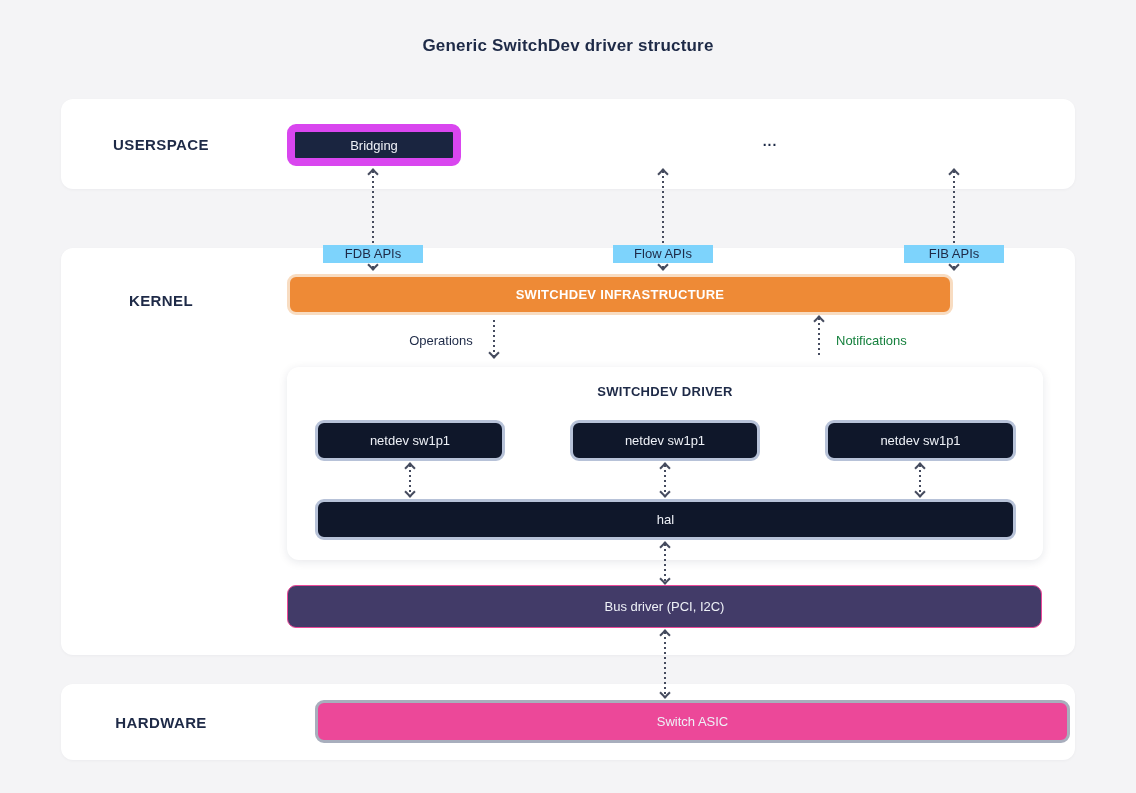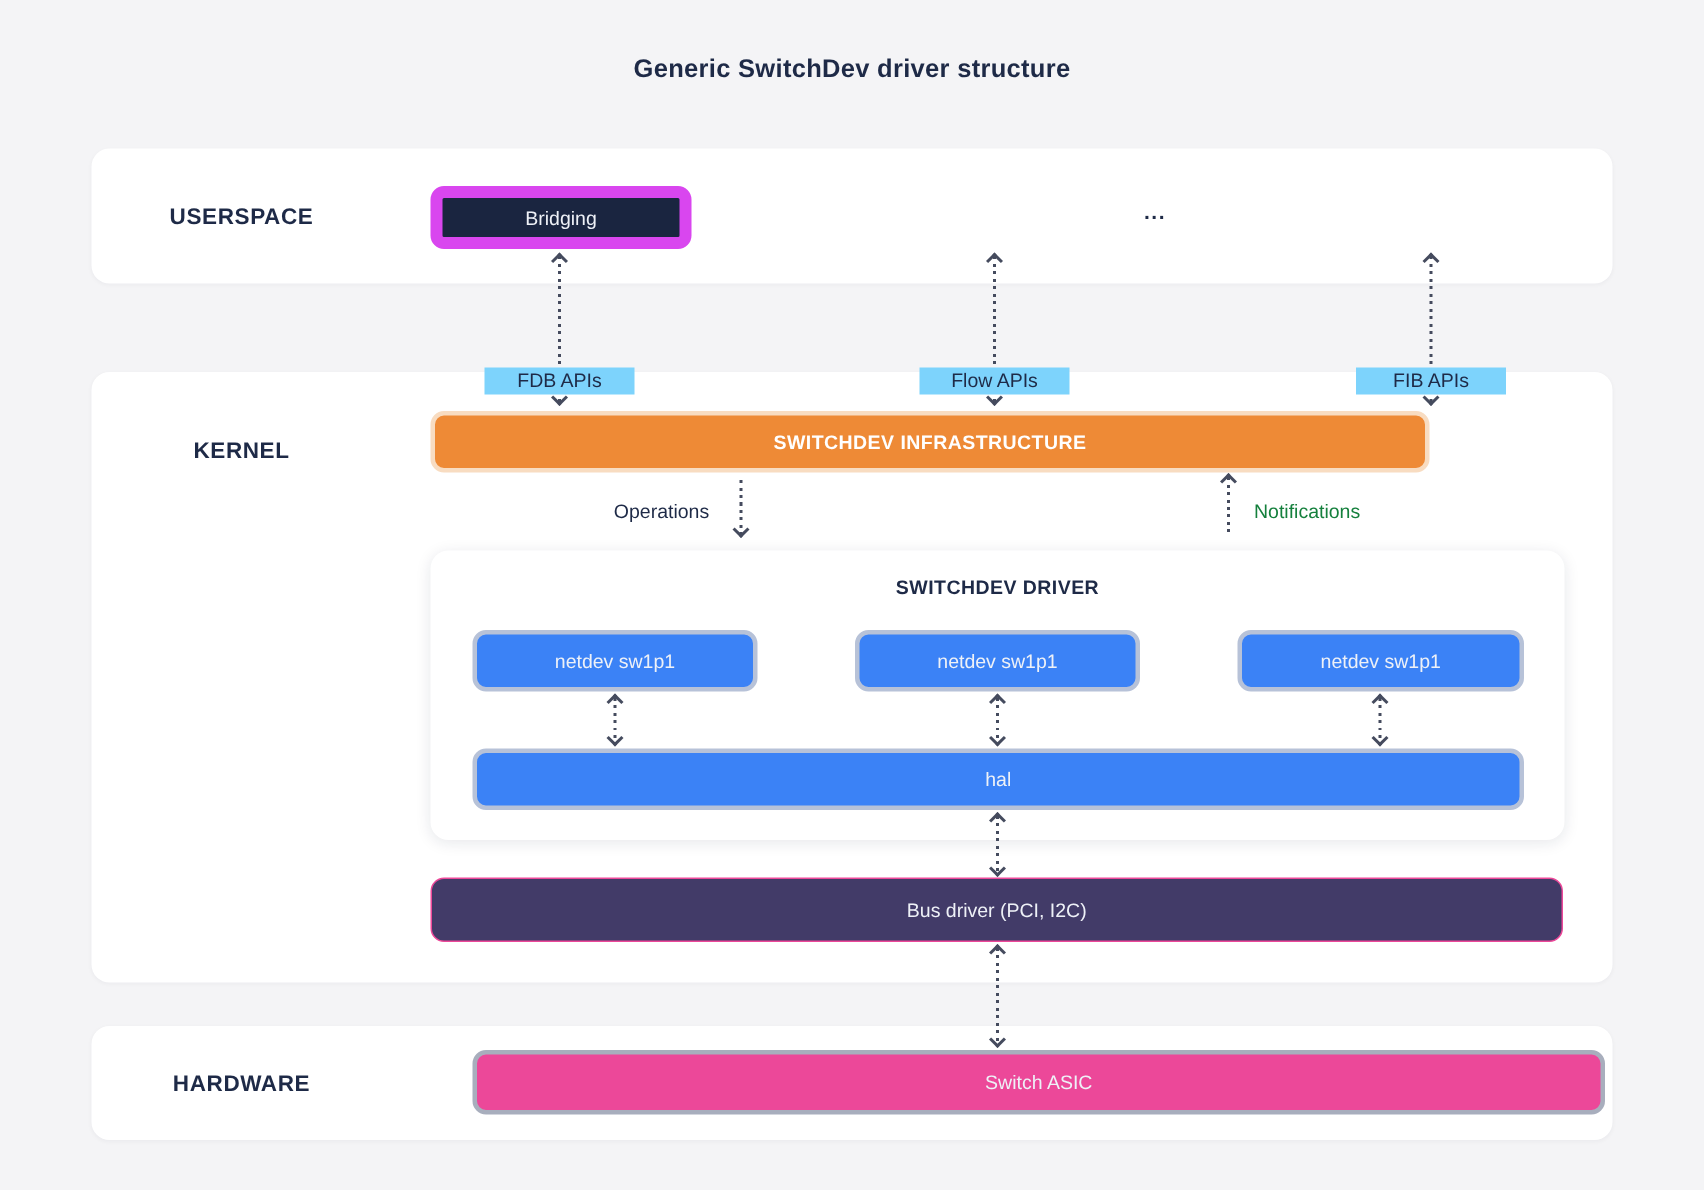--- a/index.html
+++ b/index.html
@@ -35,21 +35,21 @@
   .lbl-userspace{top:136px;}
   .lbl-kernel{top:292px;}
   .lbl-hardware{top:714px;}
 
   .node{
     position:absolute;box-sizing:border-box;
     display:flex;align-items:center;justify-content:center;
     font-size:13px;color:#eef1f7;border-radius:9px;
   }
   .navy{background:#1a2540;border:8px solid #d946ef;}
-  .blue{background:#3b82f6;border:3px solid #b7c2d8;}
+  .blue{background:#0f172a;border:3px solid #b7c2d8;}
   .orange{background:#ee8a36;border:3px solid #f8dcc1;font-weight:bold;color:#ffffff;letter-spacing:.3px;}
   .purple{background:#423b68;border:1px solid #ec4899;}
   .asic{background:#ec4899;border:3px solid #a8aebd;margin-left:28px;}
 
   .box-bridging{left:287px;top:124px;width:174px;height:42px;}
   .box-tc{left:577px;top:124px;width:174px;height:42px;}
   .box-routing{left:868px;top:124px;width:174px;height:42px;}
   .ellipsis{
     position:absolute;left:756px;top:133px;width:28px;text-align:center;
     font-size:14px;font-weight:bold;color:#1e2a47;letter-spacing:1px;

